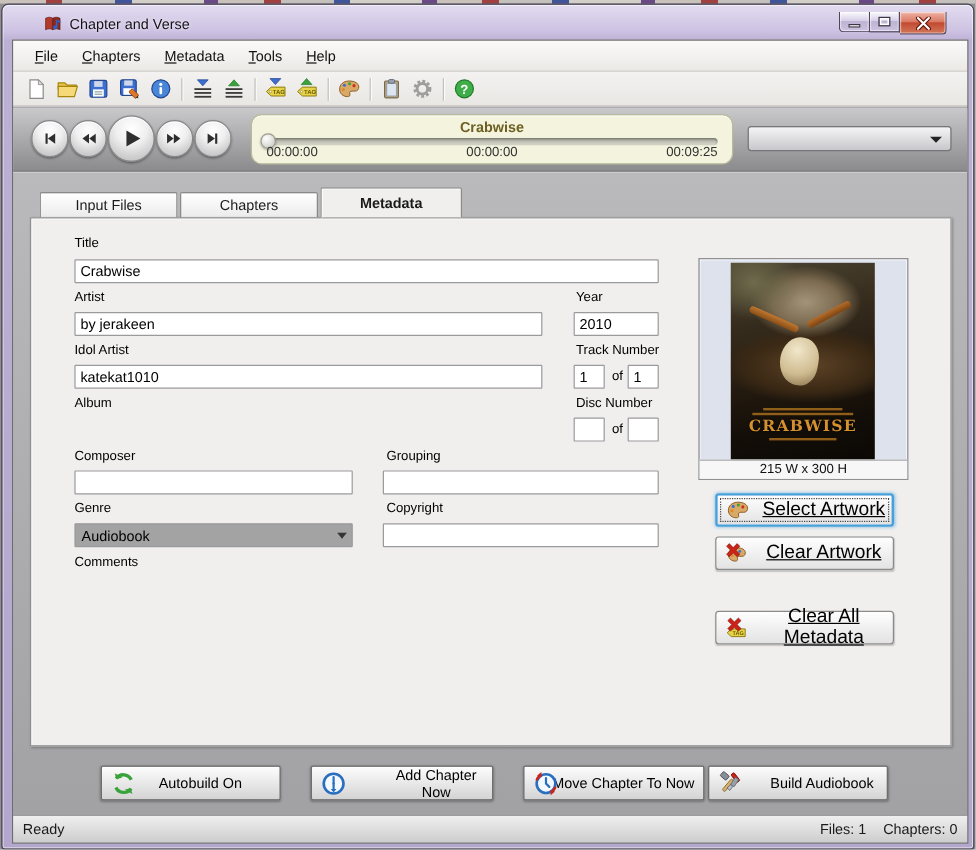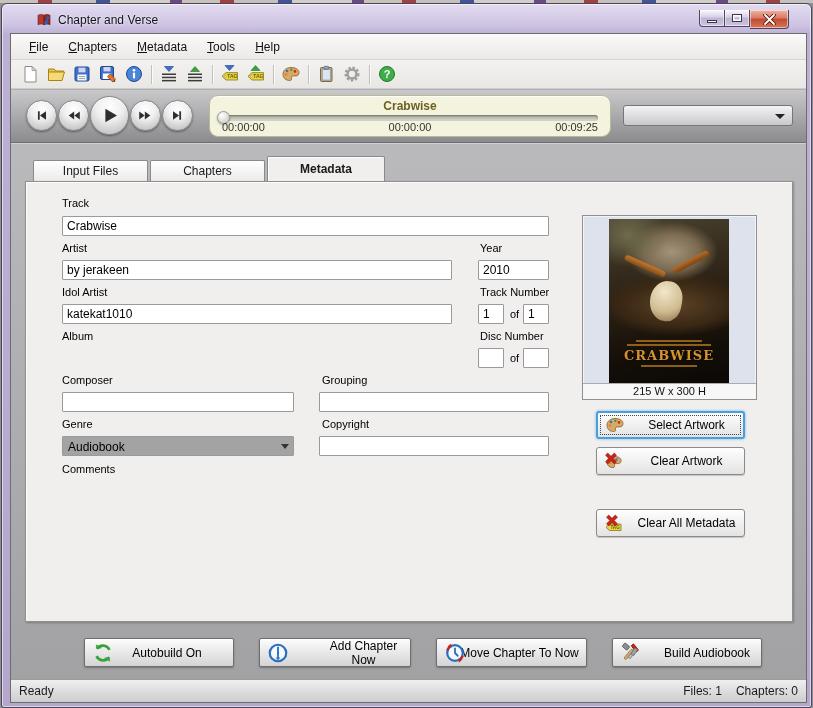--- a/index.html
+++ b/index.html
@@ -126,21 +126,21 @@
   .cover-bar { height:2px; background:#b87a20; opacity:.75; margin:2px auto; }
   .cover-title { font-family:"DejaVu Serif", serif; font-size:13px; font-weight:bold;
     color:#d4912e; letter-spacing:1px; text-shadow:0 0 2px #000; }
   .art-dims { position:absolute; left:0; bottom:0; width:100%; height:16px; background:#f7f7f7;
     border-top:1px solid #ababab; text-align:center; font-size:11px; color:#111; line-height:15px; }
 
   .art-btn { position:absolute; left:570px; width:149px; height:28px; border:1px solid #8a8a8a;
     border-radius:3px; background:linear-gradient(#fefefe,#e3e3e3);
     box-shadow:0 1px 1px rgba(0,0,0,.18); display:flex; align-items:center; }
   .art-btn .icon { position:absolute; left:7px; width:20px; height:20px; }
-  .art-btn .lbl { flex:1; text-align:center; font-size:12px; color:#000; padding-left:32px; }
+  .art-btn .lbl { flex:1; text-align:center; font-size:16px; color:#000; padding-left:32px;text-decoration:underline; }
   .art-btn.focused { border:2px solid #46a0dc; outline:1px dotted #444; outline-offset:-5px;
     box-shadow:0 0 3px rgba(70,160,220,.7); }
 
   
   .action-btn { position:absolute; top:548px; height:29px; border:1px solid #6e6e6e; border-radius:2px;
     background:linear-gradient(#fdfdfd,#d4d4d4); box-shadow:inset 0 1px 0 rgba(255,255,255,.8), 0 1px 2px rgba(0,0,0,.3);
     display:flex; align-items:center;margin-left:16px; }
   .action-btn .icon { position:absolute; left:7px; width:22px; height:22px; }
   .action-btn .lbl { flex:1; text-align:center; font-size:12px; color:#000; padding-left:16px; }
 
@@ -343,21 +343,21 @@
         <span class="combo-text"></span>
         <span class="arrow"></span>
       </div>
 
       <div class="tab" style="left:22px; width:115px;">Input Files</div>
       <div class="tab" style="left:139px; width:115px;">Chapters</div>
       <div class="tab active" style="left:256px; width:118px;">Metadata</div>
 
       <div class="panel">
 
-        <span class="f-label" style="left:36px; top:15px;">Track</span>
+        <span class="f-label" style="left:36px; top:15px;">Title</span>
         <input class="f-input" style="left: 36px; top: 34px; width: 487px;" value="Crabwise">
 
         <span class="f-label" style="left:36px; top:60px;">Artist</span>
         <input class="f-input" style="left: 36px; top: 78px; width: 390px;" value="by jerakeen">
         <span class="f-label" style="left:454px; top:60px;">Year</span>
         <input class="f-input" style="left: 452px; top: 78px; width: 71px;" value="2010">
 
         <span class="f-label" style="left:36px; top:104px;">Idol Artist</span>
         <input class="f-input" style="left: 36px; top: 122px; width: 390px;" value="katekat1010">
         <span class="f-label" style="left:454px; top:104px;">Track Number</span>
@@ -454,21 +454,21 @@
         <svg class="icon" viewBox="0 0 24 24">
           <circle cx="12" cy="12" r="8.5" fill="#f4f8ff" stroke="#2a6fbf" stroke-width="2.4"></circle>
           <path d="M12 7v5l3 3" stroke="#2a6fbf" stroke-width="2" stroke-linecap="round" fill="none"></path>
           <path d="M3.5 9A9 9 0 016.8 4.4" fill="none" stroke="#cc2318" stroke-width="2.4"></path>
           <path d="M7.8 1.5L8 6 3.8 4.8z" fill="#cc2318"></path>
           <path d="M20.5 15a9 9 0 01-3.3 4.6" fill="none" stroke="#cc2318" stroke-width="2.4"></path>
           <path d="M16.2 22.5L16 18l4.2 1.2z" fill="#cc2318"></path>
         </svg>
         <span class="lbl">Move Chapter To Now</span>
       </div>
-      <div class="action-btn" style="left:585px; width:150px;padding-left:24px;">
+      <div class="action-btn" style="left:563px; width:150px;padding-left:24px;">
         <svg class="icon" viewBox="0 0 24 24">
           <rect x="3" y="2.5" width="7" height="5" rx="1" fill="#8a8f96" stroke="#4a4f56" stroke-width=".8" transform="rotate(40 6.5 5)"></rect>
           <rect x="8" y="7" width="3" height="13" rx="1.2" fill="#d8b06a" stroke="#8a6a30" stroke-width=".8" transform="rotate(40 9.5 13.5)"></rect>
           <rect x="14.5" y="2" width="3.4" height="9" rx="1" fill="#cc2318" stroke="#7a1008" stroke-width=".8" transform="rotate(-38 16.2 6.5)"></rect>
           <path d="M11.5 12.5l5-6 3 2.4-5 6z" fill="#9aa0a8" stroke="#5a6068" stroke-width=".7" transform="rotate(-6 14 10)"></path>
           <path d="M8.5 16l3.2-3 2 1.8-2.6 3.4z" fill="#b8bec6" stroke="#5a6068" stroke-width=".7"></path>
         </svg>
         <span class="lbl">Build Audiobook</span>
       </div>
     </div>

